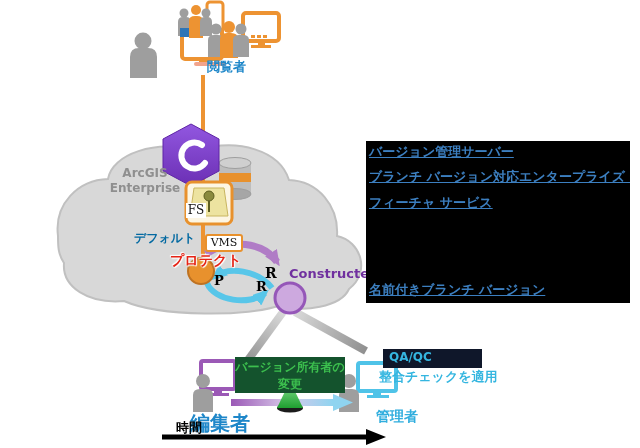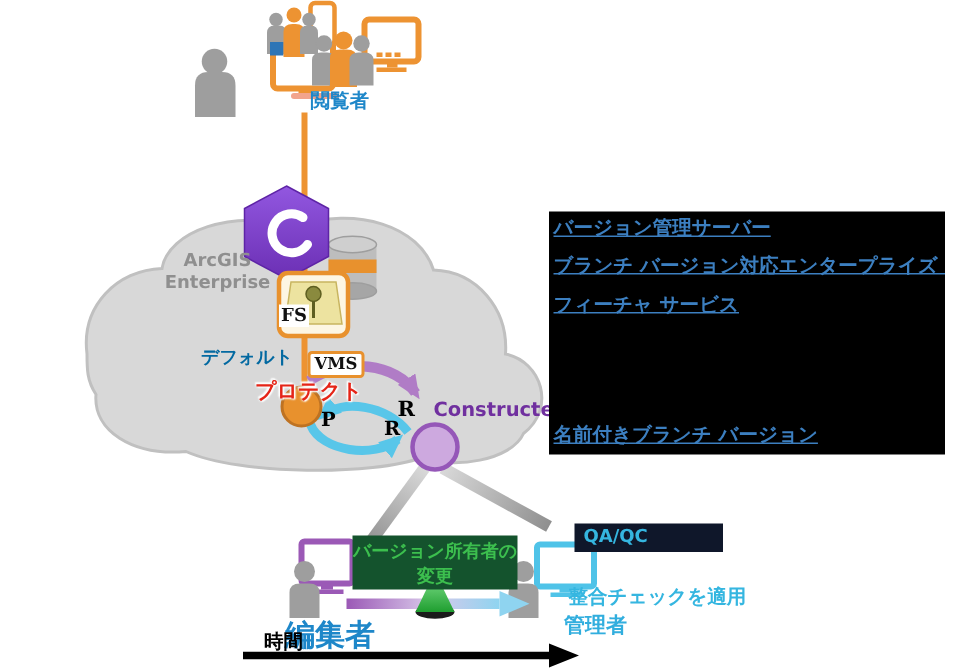--- a/index.html
+++ b/index.html
@@ -19,33 +19,33 @@
   }
   .qa-strip{
     position:absolute;left:383px;top:349px;width:99px;height:19px;
     background:#0f172a;overflow:hidden;
   }
   .qa-strip div{
     position:absolute;left:6px;top:1px;font-size:12px;font-weight:bold;color:#35b6e0;white-space:nowrap;
   }
   .qa-line2{
     position:absolute;left:379px;top:368px;font-size:13px;font-weight:bold;
-    color:#35b6e0;white-space:nowrap;margin-top:21px;
+    color:#35b6e0;white-space:nowrap;
   }
   .transfer-box{
     position:absolute;left:235px;top:357px;width:110px;height:36px;
     background:#14532d;text-align:center;overflow:hidden;
   }
   .transfer-box div{
     position:absolute;width:110px;font-size:12px;font-weight:bold;color:#3cbf4e;white-space:nowrap;text-align:center;
   }
   .serifl{font-family:"DejaVu Serif",serif;}
   .chip{
     position:absolute;background:#fff;font-family:"DejaVu Serif",serif;
-    font-weight:bold;color:#111;text-align:center;
+    font-weight:normal;color:#111;text-align:center;
   }
 </style>
 </head>
 <body>
 
 <svg class="abs" style="left:0;top:0" width="640" height="448" viewBox="0 0 640 448">
   <defs>
     <linearGradient id="gHex" x1="0" y1="0" x2="0" y2="1">
       <stop offset="0" stop-color="#9257e0"></stop>
         <stop offset="1" stop-color="#6b2fb4"></stop>

